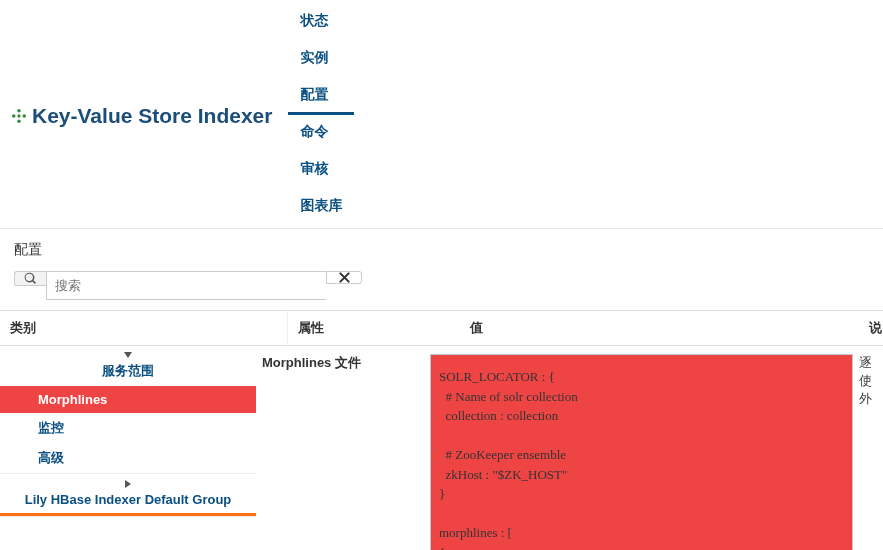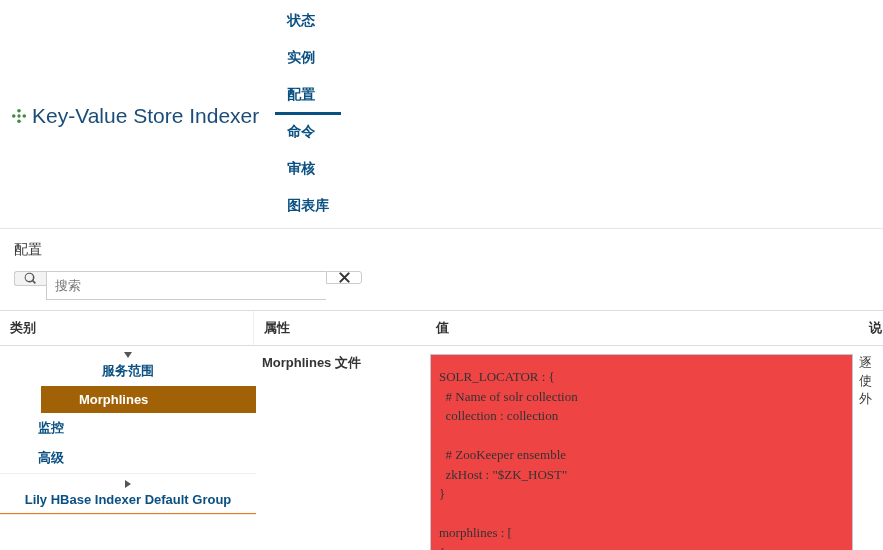--- a/index.html
+++ b/index.html
@@ -1,50 +1,50 @@
 <!DOCTYPE html>
 <html><head>
 <meta charset="utf-8">
 <style>
   * { box-sizing: border-box; margin: 0; padding: 0; }
   body { font-family: Arial, "Microsoft YaHei", sans-serif; font-size: 13px; color: #333; width: 883px; background: #fff; }
   
   .topbar { display: flex; align-items: center; padding: 6px 10px 0 10px; }
   .app-icon { width: 18px; height: 18px; margin-right: 4px; color: #3d8b3d; }
-  .app-title { font-size: 21px; font-weight: normal; color: #1b4d7a; margin-right: 16px; }
+  .app-title { font-size: 21px; font-weight: bold; color: #1b4d7a; margin-right: 16px; }
   .tabs { display: flex; gap: 2px; flex-direction: column; }
   .tab { padding: 6px 12px 8px; font-size: 14px; font-weight: bold; color: #0a5082; cursor: pointer; border-bottom: 3px solid transparent; }
   .tab.active { border-bottom: 3px solid #0a5082; }
   
   .divider { border-bottom: 1px solid #e6e6e6; margin-top: 2px; }
   
   .section-title { font-size: 14px; padding: 12px 14px 8px; color: #333; }
   
   .search-row { display: flex; align-items: flex-start; margin: 4px 14px 10px; }
   .search-icon-box { border: 1px solid #ccc; border-right: none; background: #f3f3f3; display: flex; align-items: center; justify-content: center; width: 32px; color: #555; border-radius: 3px 0 0 3px; }
   .search-input { border: 1px solid #ccc; border-right: none; padding: 6px 8px; width: 280px; font-size: 13px; color: #999; }
   .search-clear { border: 1px solid #ccc; background: #fff; display: flex; align-items: center; justify-content: center; width: 36px; cursor: pointer; font-weight: bold; border-radius: 0 3px 3px 0; }
   
   .columns-header { display: flex; border-top: 1px solid #ddd; border-bottom: 1px solid #ddd; background: #fff; }
   .col-h { padding: 8px 10px; font-size: 13px; font-weight: bold; color: #333; }
-  .col-cat-h { width: 254px; border-right: 1px solid #eee; }
+  .col-cat-h { width: 288px; border-right: 1px solid #eee; }
   .col-attr-h { width: 172px; }
   .col-val-h { flex: 1; }
   .col-desc-h { width: 24px; overflow: hidden; }
   
   .body-columns { display: flex; align-items: flex-start; }
   .cat-col { width: 256px; }
   .attr-col { width: 172px; padding: 8px 6px; font-size: 13px; font-weight: bold; color: #333; }
   .val-col { flex: 1; padding: 8px 6px 8px 2px; position: relative; }
   .desc-col { width: 24px; overflow: hidden; font-size: 13px; line-height: 1.4; padding-top: 8px; color: #404040; }
   
   .cat-group-header { display: flex; align-items: center; gap: 4px; padding: 6px 8px; font-size: 13px; font-weight: bold; color: #0a5082; cursor: pointer; flex-direction: column; }
-  .cat-group-header.collapsed { border-bottom: 1px solid #f97316; }
+  .cat-group-header.collapsed { border-bottom: 3px solid #f97316; }
   .cat-item { padding: 6px 8px 6px 38px; color: #0a5082; cursor: pointer; font-size: 13px; font-weight: bold; }
-  .cat-item.active { background: #a16207; color: #fff; margin-left: 41px; }
+  .cat-item.active { background: #ef4444; color: #fff; }
   .cat-group { border-bottom: 1px solid #eee; }
   .tri { display: inline-block; width: 0; height: 0; }
   .tri-down { border-left: 4px solid transparent; border-right: 4px solid transparent; border-top: 6px solid #555; }
   .tri-right { border-top: 4px solid transparent; border-bottom: 4px solid transparent; border-left: 6px solid #555; }
   
   .code-area { width: 100%; height: 362px; border: 1px solid #bfc7cc; font-family: Liberation Serif, serif; font-size: 13px; padding: 12px 8px; resize: none; white-space: pre; overflow-y: scroll; background: #ef4444; line-height: 1.5; color: #333; }
 </style>
 </head>
 <body>
 

